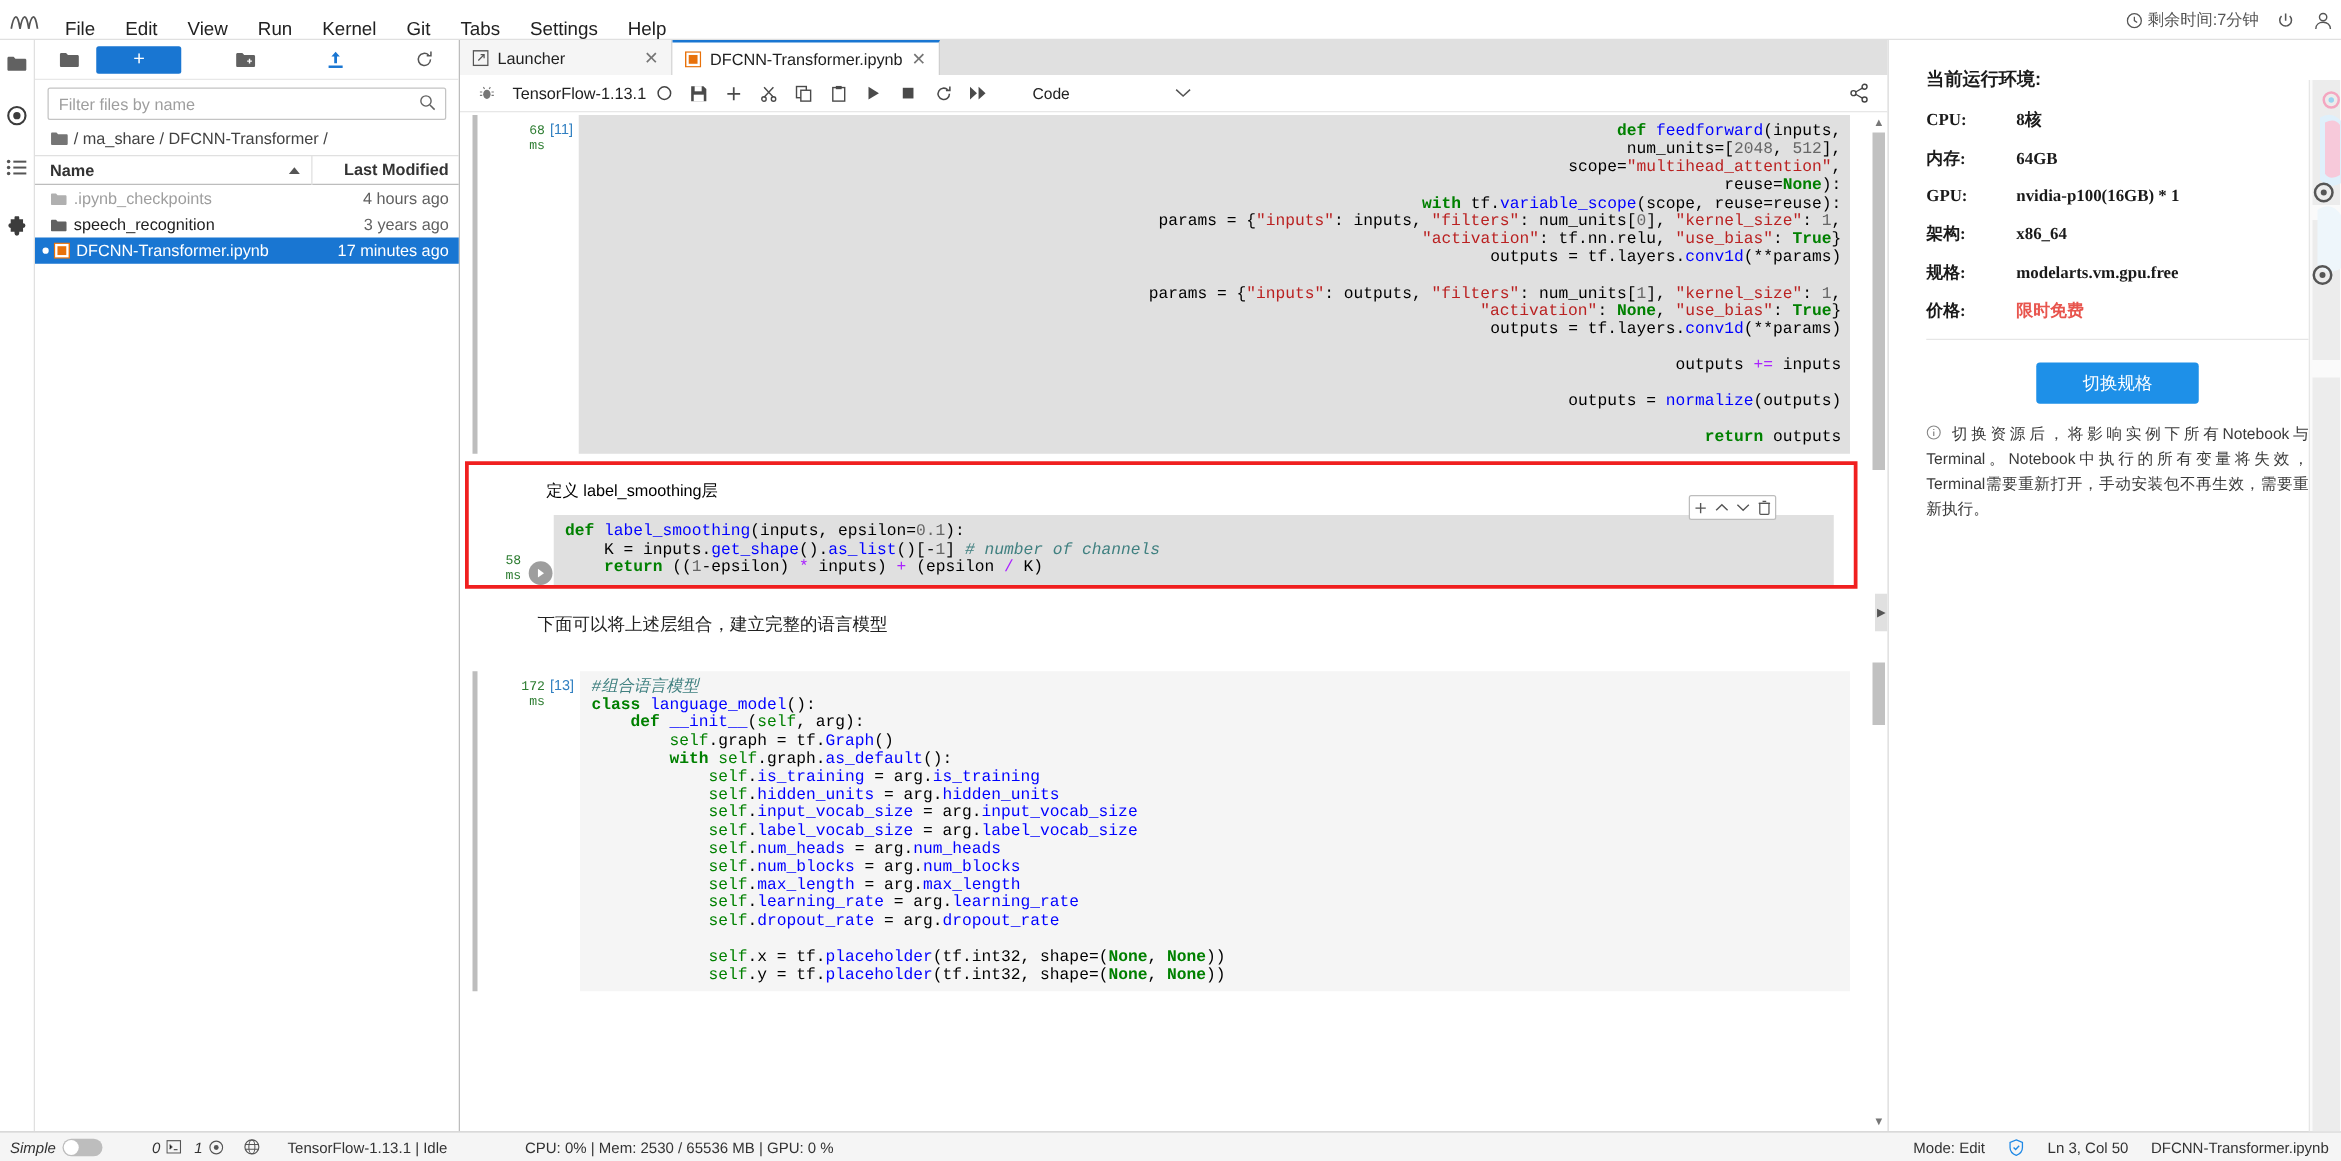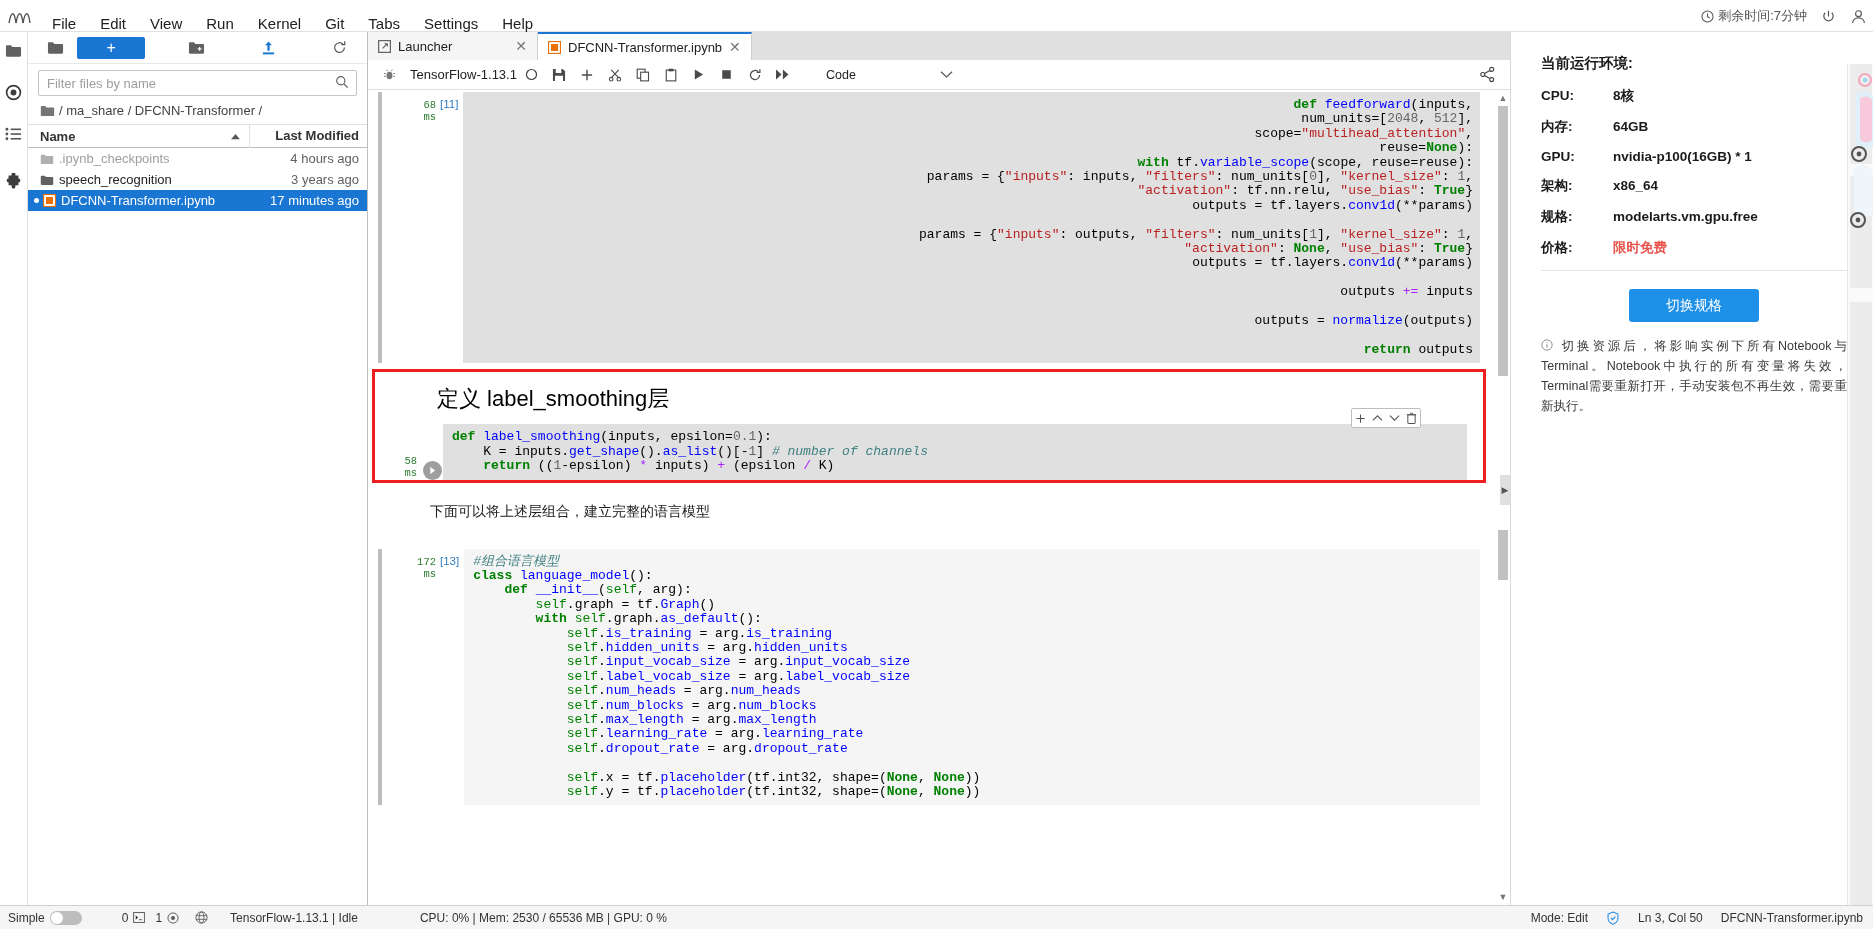--- a/index.html
+++ b/index.html
@@ -118,21 +118,21 @@
     padding-top: 7px; user-select: none; line-height: 1.15;
   }
   .exec-time { color: #2e7d32; font-size: 10.5px; display:block; }
   .cell-in { color: #307fc1; font-size: 11.5px; }
   .cell-input {
     flex: 1; background: #f5f5f5; border: 1px solid transparent;
     font-family: "Liberation Mono", monospace; font-size: 13px; line-height: 14.4px;
     padding: 5px 6px 5px 8px; white-space: pre; overflow-x: hidden; color: #000;
   }
   .cell-input.gray { background: #e0e0e0; }
-  .md-cell { padding: 12px 0 10px 58px; font-size: 22px; color: #000; }
+  .md-cell { padding: 12px 0 10px 58px; font-size: 13px; color: #000; }
   .md-text { padding: 10px 0 10px 58px; font-size: 14px; color: #212121; }
 
   .cell-sel-bar { width: 4px; background: #bdbdbd; flex: 0 0 4px; }
   .cell-sel-bar.active { background: #1976d2; }
 
   
   .redbox {
     border: 3px solid #f01f1f; margin: 6px 10px 6px 4px; position: relative; background: #fff;
   }
   .cellbar-float {
@@ -160,21 +160,21 @@
     background: #e0e0e0; display: flex; align-items: center; justify-content: center;
     font-size: 9px; color: #555; cursor: pointer; z-index: 9;
   }
 
   
   .rightpanel {
     width: 363px; flex: 0 0 363px; background: #fff; border-left: 1px solid #d9d9d9;
     padding: 22px 26px 0 30px; position: relative;
   }
   .rp-title { font-size: 14.5px; font-weight: bold; color: #1a1a1a; margin-bottom: 14px; }
-  .rp-row { display: flex; font-size: 13.5px; margin-bottom: 13px; align-items: baseline; }
+  .rp-row { display: flex; font-size: 13.5px; margin-bottom: 13px; align-items: baseline; font-family: Liberation Serif, serif; }
   .rp-key { width: 72px; flex: 0 0 72px; font-weight: bold; color: #1a1a1a; }
   .rp-val { font-weight: bold; color: #1a1a1a; }
   .rp-val.free { color: #e8554e; }
   .rp-divider { border-top: 1px solid #e6e6e6; margin: 6px 0 18px 0; }
   .switch-btn {
     display: block; margin: 0 auto 14px auto; width: 130px; height: 33px;
     background: #1e90e8; color: #fff; border: none; border-radius: 3px;
     font-size: 14px; cursor: pointer; font-family: "Liberation Sans", sans-serif;
   }
   .rp-note { font-size: 12.5px; color: #3a3a3a; line-height: 20px; text-align: justify; }
@@ -186,21 +186,21 @@
     background: #fafafa; border-left: 1px solid #e6e6e6; z-index: 3;
   }
   .rrail-block { position:absolute; left:2px; width: 22px; background: #ececec; }
 
   
   .statusbar {
     height: 24px; flex: 0 0 24px; background: #f5f5f5; border-top: 1px solid #d0d0d0;
     display: flex; align-items: center; font-size: 12px; color: #333; padding: 0 8px;
     gap: 10px; position: relative;
   }
-  .sb-item { display: flex; align-items: center; gap: 5px; }
+  .sb-item { display: flex; align-items: center; gap: 5px; font-style: italic; }
   .toggle-pill {
     width: 32px; height: 14px; border-radius: 7px; background: #bdbdbd; position: relative; cursor: pointer;
   }
   .toggle-knob { position: absolute; left: 1px; top: 1px; width: 12px; height: 12px; border-radius: 50%; background: #fff; }
   .sb-right { position: absolute; right: 10px; display: flex; align-items: center; gap: 18px; }
 
   
   svg { display: block; }
 </style>
 </head>

